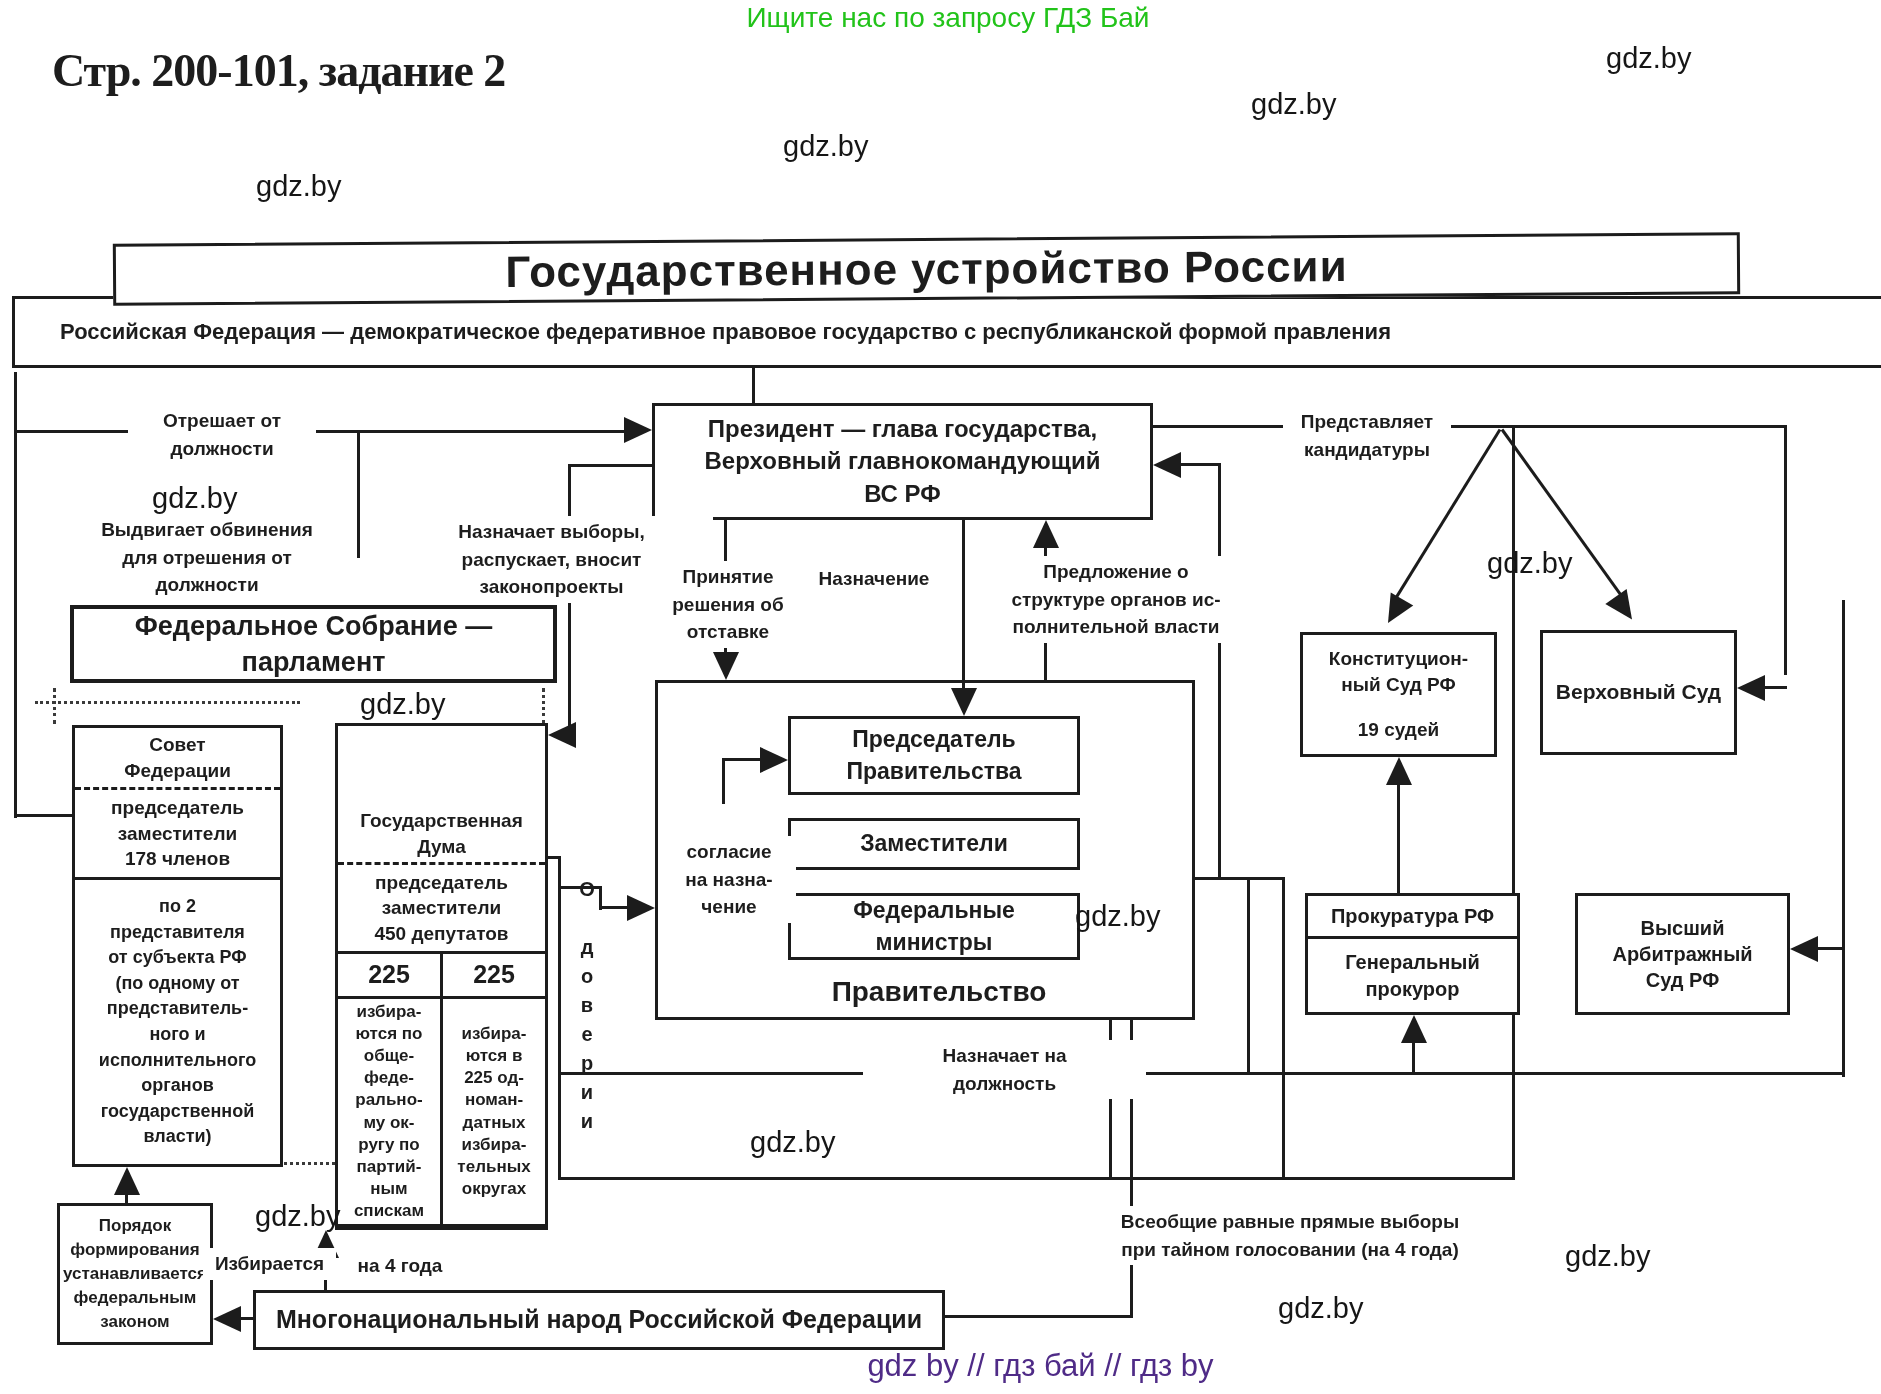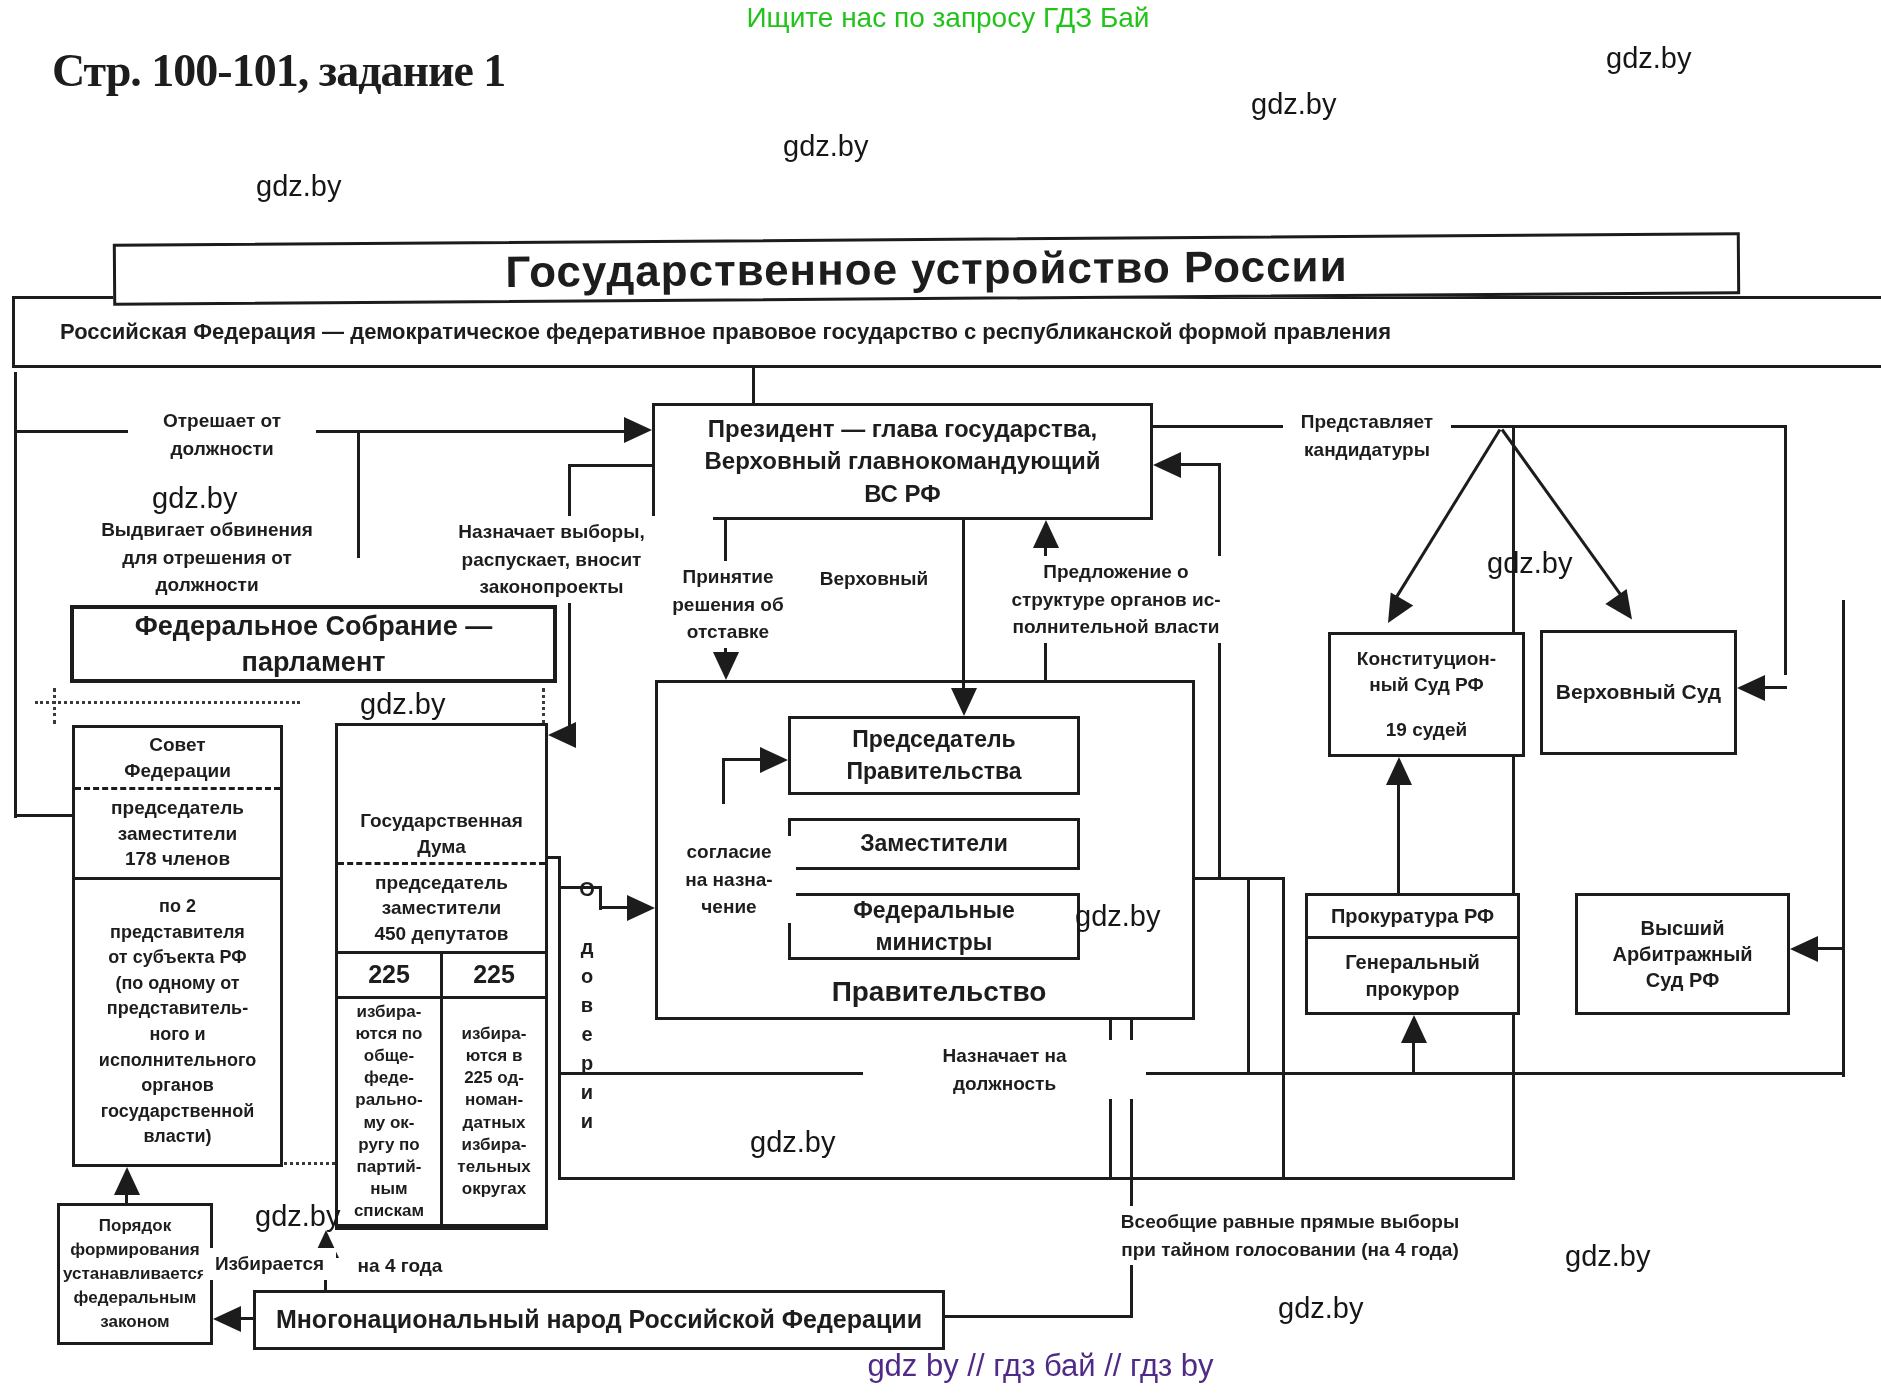--- a/index.html
+++ b/index.html
@@ -34,21 +34,21 @@
   .bdbd{border-bottom:3px dashed #1c1c1c;}
   .sec{width:100%;display:flex;align-items:center;justify-content:center;white-space:pre-line;box-sizing:border-box;}
   .vtext{writing-mode:vertical-rl;text-orientation:upright;background:transparent;letter-spacing:7px;padding:0;}
 </style>
 </head>
 <body>
 
 <div class="canvas">
 
   <div class="promo" style="color: rgb(34, 195, 26);">Ищите нас по запросу ГДЗ Бай</div>
-  <div class="pagetitle">Стр. 100-101, задание 1</div>
+  <div class="pagetitle">Стр. 200-101, задание 2</div>
   <div class="footer" style="color: rgb(79, 43, 135);">gdz by  //  гдз бай  //  гдз by</div>
 
   <span class="wm" style="left:1606px;top:30px">gdz.by</span>
   <span class="wm" style="left:1251px;top:76px">gdz.by</span>
   <span class="wm" style="left:783px;top:118px">gdz.by</span>
   <span class="wm" style="left:256px;top:158px">gdz.by</span>
   <span class="wm" style="left:152px;top:470px">gdz.by</span>
   <span class="wm" style="left:1487px;top:535px">gdz.by</span>
   <span class="wm" style="left:360px;top:676px">gdz.by</span>
   <span class="wm" style="left:1075px;top:888px">gdz.by</span>
@@ -183,21 +183,21 @@
   </div>
 
   <div class="box" style="left:655px;top:680px;width:534px;height:334px;z-index:1"></div>
   <div class="box" style="left:788px;top:716px;width:286px;height:73px;font-size:23px">Председатель
 Правительства</div>
   <div class="box" style="left:788px;top:818px;width:286px;height:46px;font-size:23px">Заместители</div>
   <div class="box" style="left:788px;top:893px;width:286px;height:61px;font-size:23px">Федеральные
 министры</div>
   <div class="lbl" style="left:790px;top:970px;width:290px;font-size:28px;background:transparent">Правительство</div>
 
-  <div class="box stack" style="left:1328px;top:632px;width:191px;height:119px;font-size:19px;gap:20px">
+  <div class="box stack" style="left:1300px;top:632px;width:191px;height:119px;font-size:19px;gap:20px">
     <div>Конституцион-
 ный Суд РФ</div>
     <div>19 судей</div>
   </div>
   <div class="box" style="left:1540px;top:630px;width:191px;height:119px;font-size:21px">Верховный Суд</div>
   <div class="box stack" style="left:1305px;top:893px;width:209px;height:116px;font-size:20px;justify-content:flex-start">
     <div class="sec bdb" style="height:43px">Прокуратура РФ</div>
     <div class="sec" style="flex:1">Генеральный
 прокурор</div>
   </div>
@@ -216,21 +216,21 @@
 должности</div>
   <div class="lbl" style="left:83px;top:514px;width:240px">Выдвигает обвинения
 для отрешения от
 должности</div>
   <div class="lbl" style="left:390px;top:516px;width:315px">Назначает выборы,
 распускает, вносит
 законопроекты</div>
   <div class="lbl" style="left:648px;top:561px;width:152px">Принятие
 решения об
 отставке</div>
-  <div class="lbl" style="left:795px;top:563px;width:150px">Верховный</div>
+  <div class="lbl" style="left:795px;top:563px;width:150px">Назначение</div>
   <div class="lbl" style="left:978px;top:556px;width:268px">Предложение о
 структуре органов ис-
 полнительной власти</div>
   <div class="lbl" style="left:1283px;top:406px;width:160px">Представляет
 кандидатуры</div>
   <div class="lbl" style="left:662px;top:836px;width:126px">согласие
 на назна-
 чение</div>
   <div class="lbl vtext" style="left:572px;top:876px;height:265px;font-size:20px">О доверии</div>
   <div class="lbl" style="left:863px;top:1040px;width:275px">Назначает на

